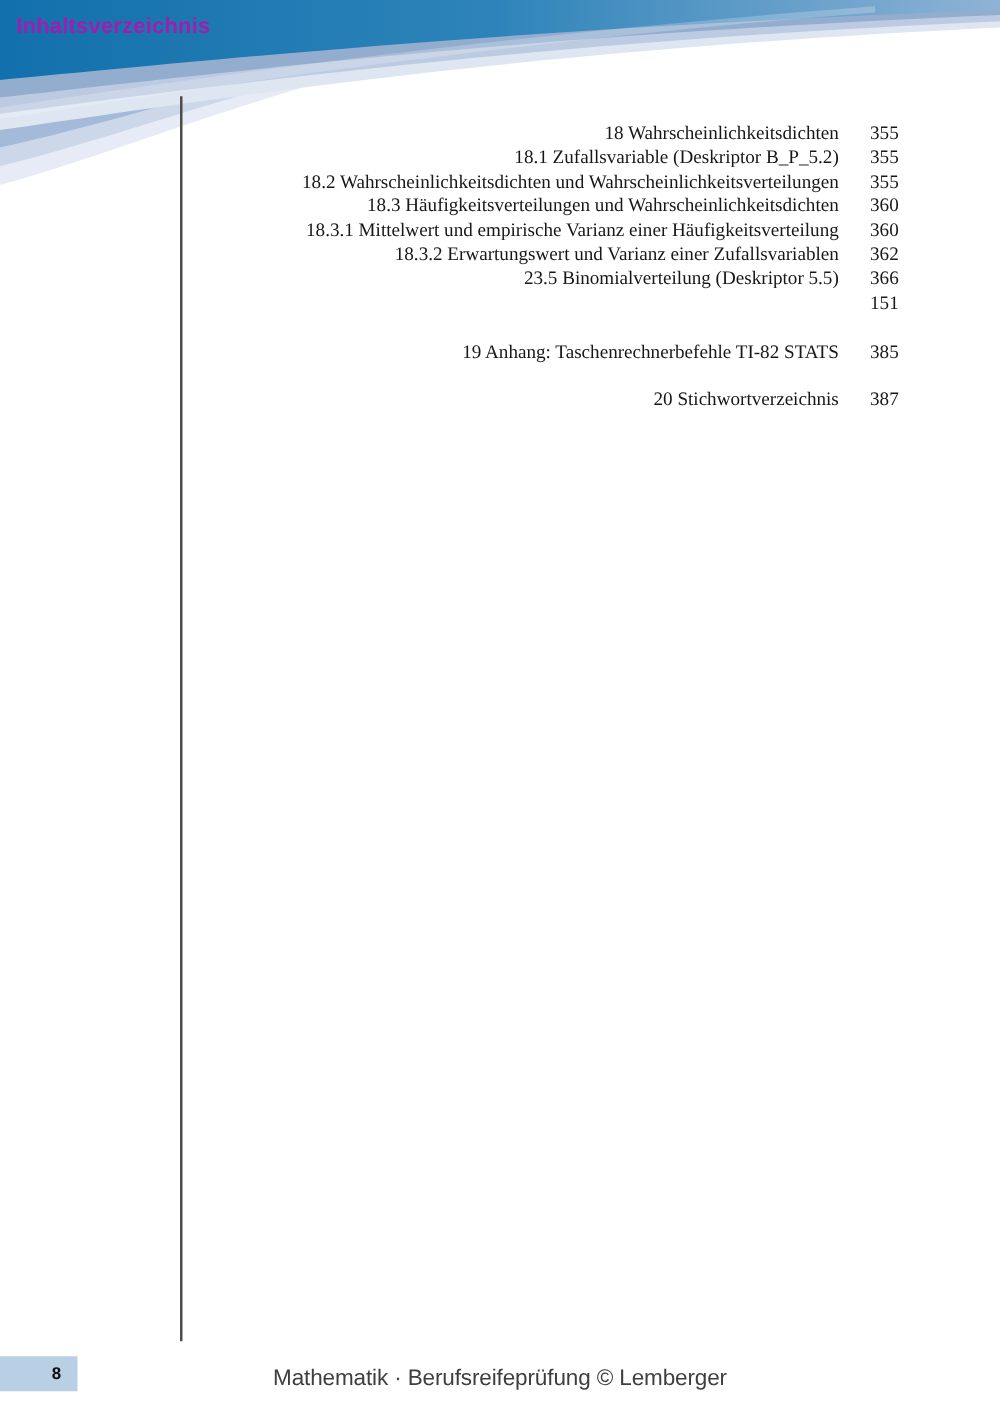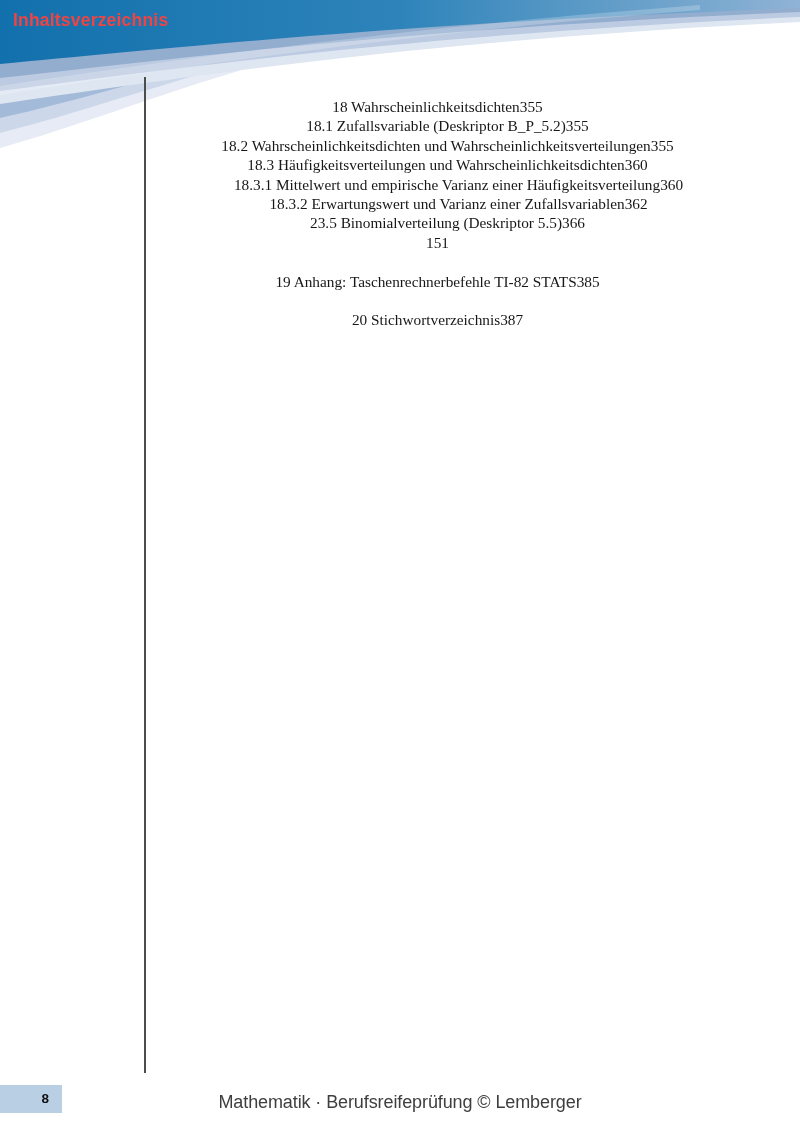--- a/index.html
+++ b/index.html
@@ -19,21 +19,21 @@
     width: 800px; height: 160px;
   }
   .header svg { display: block; width: 800px; height: 160px; }
   .header-title {
     position: absolute;
     top: 10px; left: 13px;
     font-family: "Liberation Sans", sans-serif;
     font-weight: bold;
     font-size: 17.5px;
     letter-spacing: 0.2px;
-    color: #ef4444;
+    color: #a21caf;
   }
 
   
   .vrule {
     position: absolute;
     left: 144px; top: 77px;
     width: 1.5px; height: 996px;
     background: #4d4d4d;
   }
 
@@ -41,28 +41,28 @@
   .toc {
     position: absolute;
     left: 156px; top: 97px;
     width: 563px;
     color: #171717;
     font-size: 15.3px;
   }
   .toc-section + .toc-section { margin-top: 19.4px; }
   .toc-row {
     display: flex;
-    justify-content: center;
+    justify-content: flex-end;
     align-items: baseline;
     line-height: 19.4px;
     white-space: nowrap;
   }
   .toc-label.level-1 { padding-left: 20px; }
   .toc-label.level-2 { padding-left: 42px; }
-  .toc-page { text-align: right; }
+  .toc-page { text-align: right; margin-left: 25px; }
 
   
   .pagenum-box {
     position: absolute;
     left: 0; top: 1085px;
     width: 62px; height: 28px;
     background: #b9cfe4;
     font-family: "Liberation Sans", sans-serif;
     font-weight: bold;
     font-size: 13.5px;

